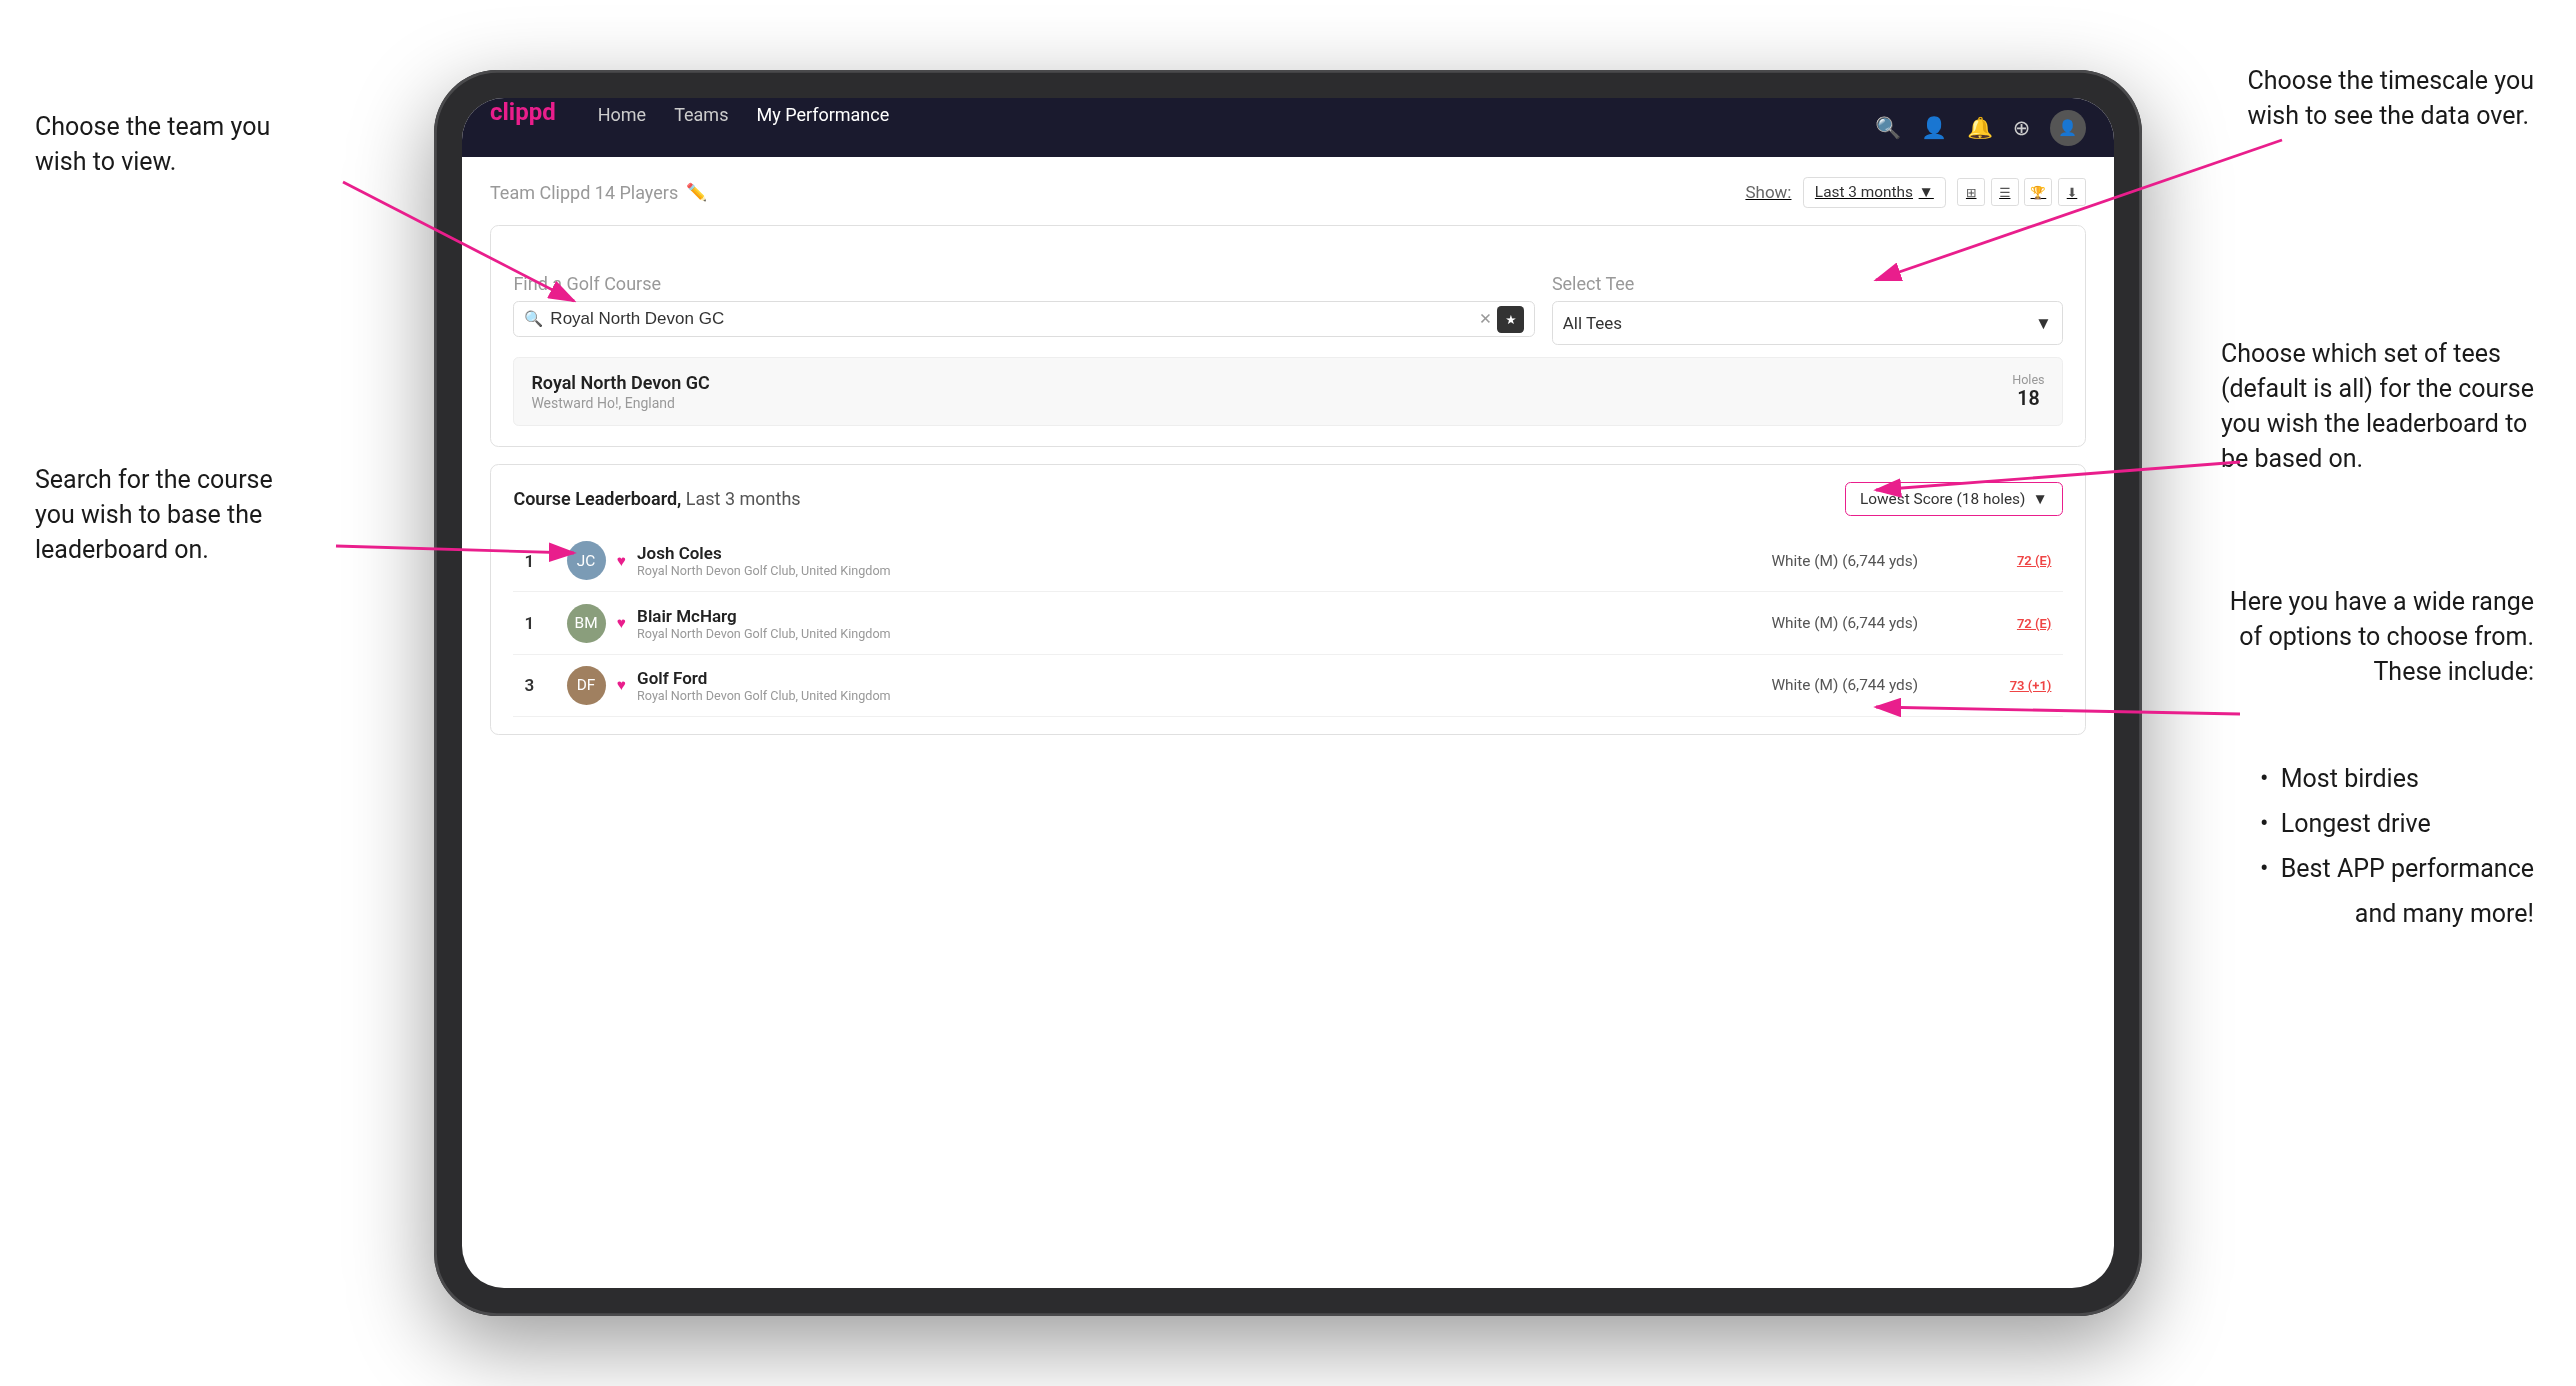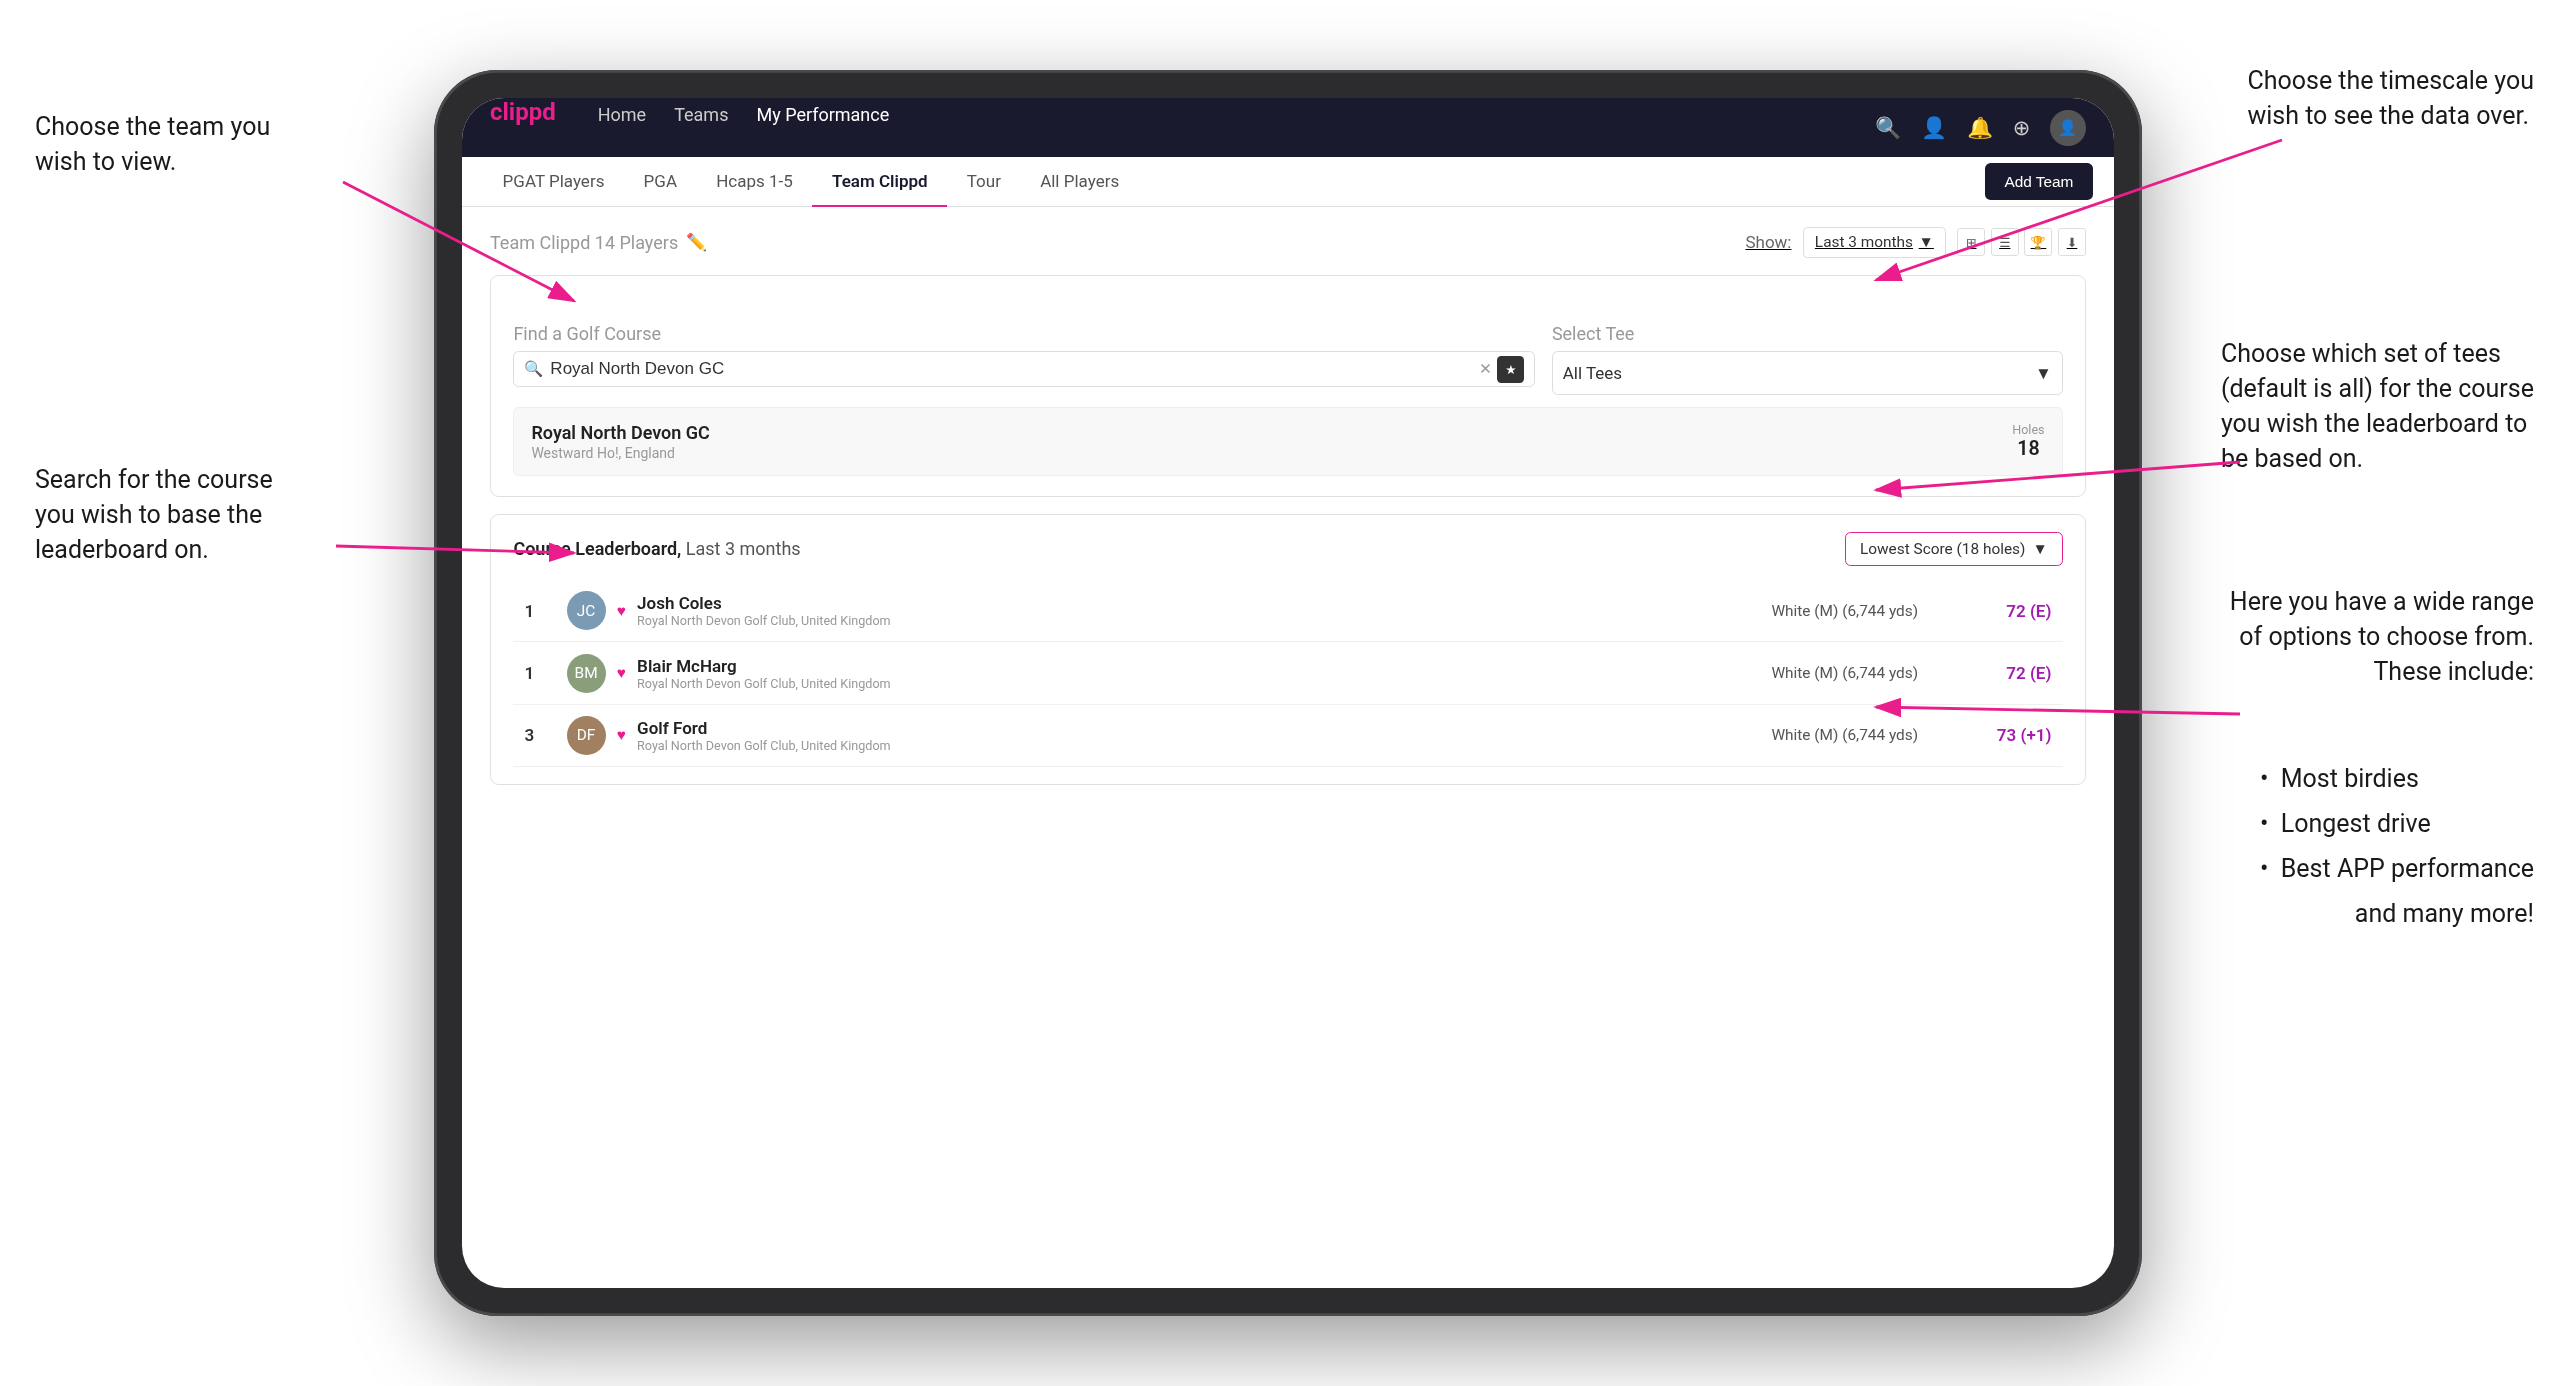--- a/index.html
+++ b/index.html
@@ -497,23 +497,24 @@
 
     .player-tee {
       width: 196px;
       font-size: 15.4px;
       color: #555;
     }
 
     .player-score {
       width: 84px;
       text-align: right;
-      font-size: 17px;
-      font-weight: 600;
-      color: #a21caf;
+      font-size: 13px;
+      font-weight: 600;
+      color: #ef4444;
+      text-decoration: underline;
     }
   </style>
 </head>
 <body>
 
 <div class="tablet-frame">
   <div class="tablet-screen">
     <div class="app-container">
 
       <div class="navbar">
@@ -525,29 +526,20 @@
         </div>
         <div class="navbar-icons">
           <span class="nav-icon">🔍</span>
           <span class="nav-icon">👤</span>
           <span class="nav-icon">🔔</span>
           <span class="nav-icon">⊕</span>
           <div class="avatar-btn">👤</div>
         </div>
       </div>
 
-      <div class="sub-tabs">
-        <span class="sub-tab">PGAT Players</span>
-        <span class="sub-tab">PGA</span>
-        <span class="sub-tab">Hcaps 1-5</span>
-        <span class="sub-tab active">Team Clippd</span>
-        <span class="sub-tab">Tour</span>
-        <span class="sub-tab">All Players</span>
-        <button class="add-team-btn">Add Team</button>
-      </div>
 
       <div class="main-content">
 
         <div class="team-header">
           <div style="display:flex;align-items:center;">
             <span class="team-title">
               <span>Team Clippd</span>&nbsp;<span style="color:#999;">14 Players</span>
             </span>
             <span class="edit-icon">✏️</span>
           </div>

